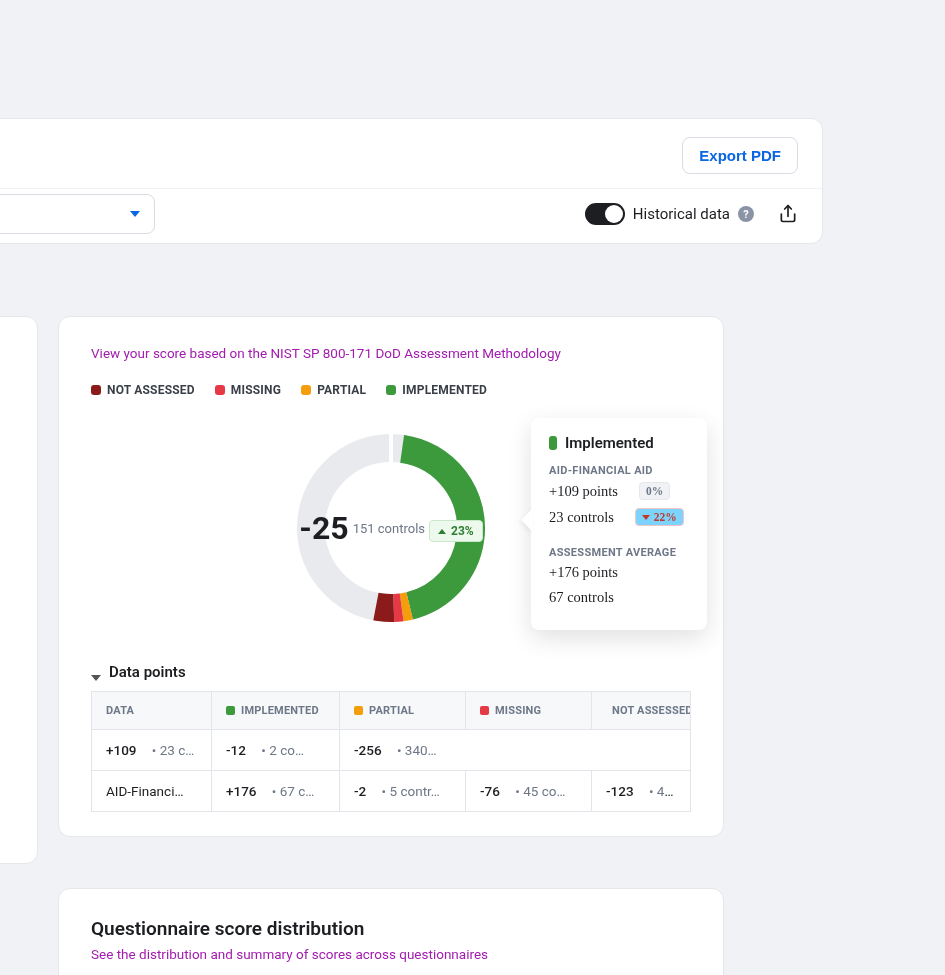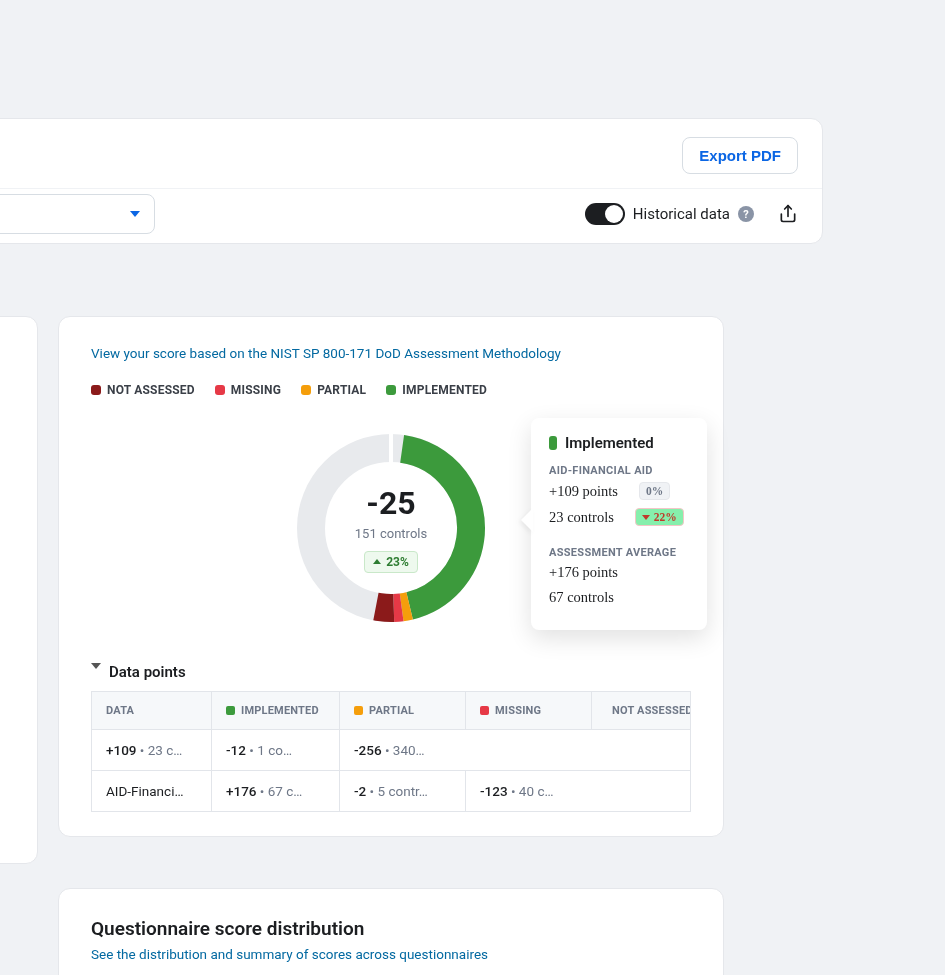--- a/index.html
+++ b/index.html
@@ -115,21 +115,21 @@
     border-radius: 12px;
     padding: 28px 32px 24px;
   }
   .card-title {
     font-size: 19px;
     font-weight: 600;
     margin-bottom: 6px;
   }
   .card-sub {
     font-size: 13.5px;
-    color: #0369a1;
+    color: #a21caf;
     margin-bottom: 22px;
   }
   .legend {
     display: flex;
     gap: 20px;
     margin-bottom: 26px;
   }
   .legend-item {
     display: flex;
     align-items: center;
@@ -156,21 +156,21 @@
     height: 210px;
   }
   .donut-wrap {
     position: relative;
     width: 208px; height: 208px;
   }
   .donut-center {
     position: absolute;
     inset: 0;
     display: flex;
-    flex-direction: column;
+    flex-direction: row;
     align-items: center;
     justify-content: center;
     gap: 4px;
   }
   .score-big {
     font-size: 32px;
     font-weight: 700;
   }
   .score-sub {
     font-size: 13px;
@@ -246,32 +246,32 @@
   .pct-chip {
     font-size: 11.5px;
     font-weight: 700;
     padding: 2px 6px;
     border-radius: 4px;
     display: inline-flex;
     align-items: center;
     gap: 4px;
   }
   .pct-gray { background: #f0f2f5; color: #6e7787; border: 1px solid #e5e7eb; }
-  .pct-red  { background: #86efac; color: #c0392b; border: 1px solid #f3c6c6; }
+  .pct-red  { background: #7dd3fc; color: #c0392b; border: 1px solid #f3c6c6; }
   .pct-red::before {
     content: "";
     width: 0; height: 0;
     border-left: 4px solid transparent;
     border-right: 4px solid transparent;
     border-top: 5px solid #c0392b;
   }
   .divider { height: 12px; }
   .section-row {
     display: flex;
-    align-items: flex-start;
+    align-items: flex-end;
     gap: 8px;
     margin-bottom: 10px;
     cursor: pointer;
   }
   .caret-expanded {
     width: 0; height: 0;
     border-left: 5px solid transparent;
     border-right: 5px solid transparent;
     border-top: 6px solid #555;
   }
@@ -308,21 +308,21 @@
     color: #6e7787;
     letter-spacing: 0.2px;
     display: flex;
     align-items: center;
     gap: 6px;
   }
   .th .dot { width: 9px; height: 9px; border-radius: 2px; }
   .trow { border-bottom: 1px solid #e2e5ea; }
   .trow:last-child { border-bottom: none; }
   .td-points { font-weight: 500; }
-  .td-muted { color: #6e7787; }
+  .td-muted { color: #6e7787; padding-left: 12px; }
   .left-card {
     position: absolute;
     top: 316px;
     left: -200px;
     width: 238px;
     height: 548px;
     background: #fff;
     border: 1px solid #e5e7eb;
     border-radius: 12px;
   }
@@ -465,34 +465,37 @@
         <span class="dot dot-na"></span>
         <span>NOT ASSESSED</span>
       </div>
     </div>
 
     <div class="trow">
       <div class="td">
         <span class="td-points">+109</span><span class="td-muted"> • 23 c…</span>
       </div>
       <div class="td">
-        <span class="td-points">-12</span><span class="td-muted"> • 1 co…</span>
+        <span class="td-points">-12</span><span class="td-muted"> • 2 co…</span>
       </div>
       <div class="td">
         <span class="td-points">-256</span><span class="td-muted"> • 340…</span>
       </div>
     </div>
 
     <div class="trow">
       <div class="td">AID-Financi…</div>
       <div class="td">
         <span class="td-points">+176</span><span class="td-muted"> • 67 c…</span>
       </div>
       <div class="td">
         <span class="td-points">-2</span><span class="td-muted"> • 5 contr…</span>
+      </div>
+      <div class="td">
+        <span class="td-points">-76</span><span class="td-muted"> • 45 co…</span>
       </div>
       <div class="td">
         <span class="td-points">-123</span><span class="td-muted"> • 40 c…</span>
       </div>
     </div>
   </div>
 </div>
 
 <div class="bottom-card">
   <div class="card-title">Questionnaire score distribution</div>

